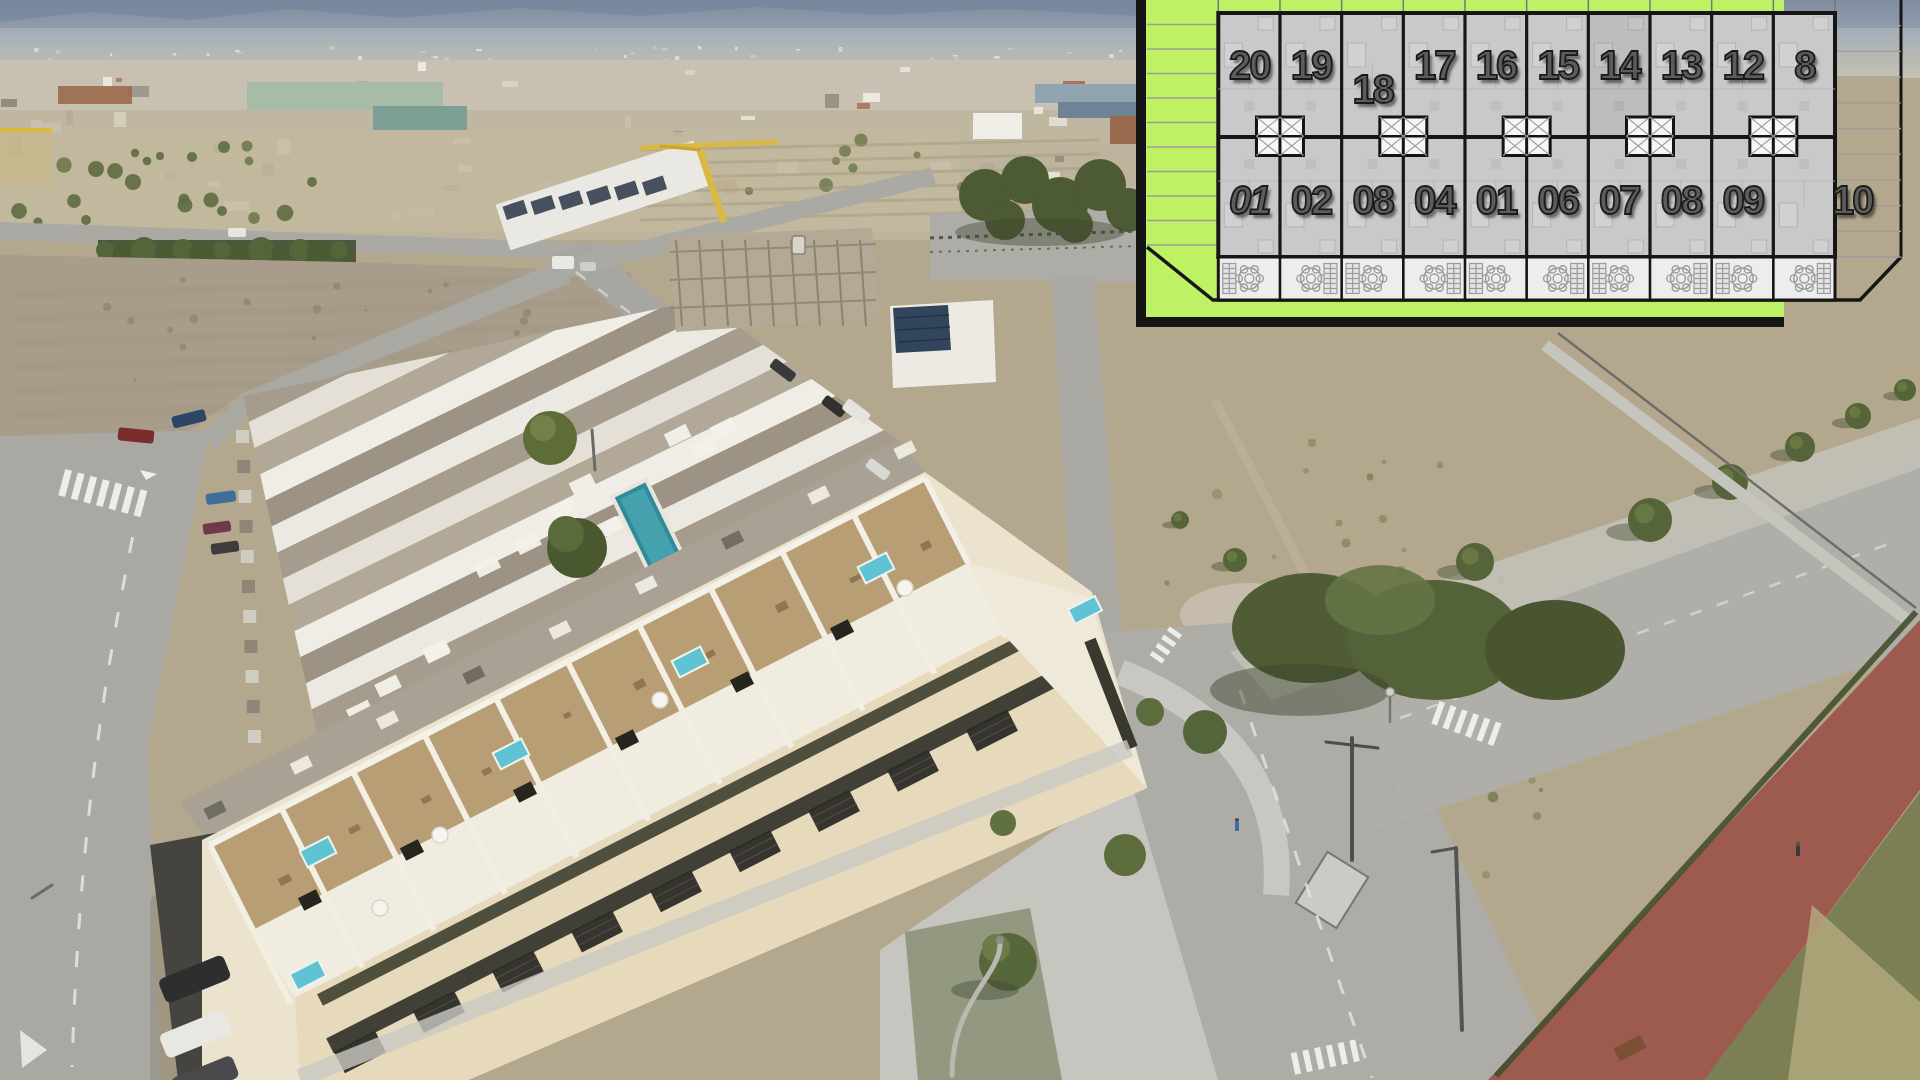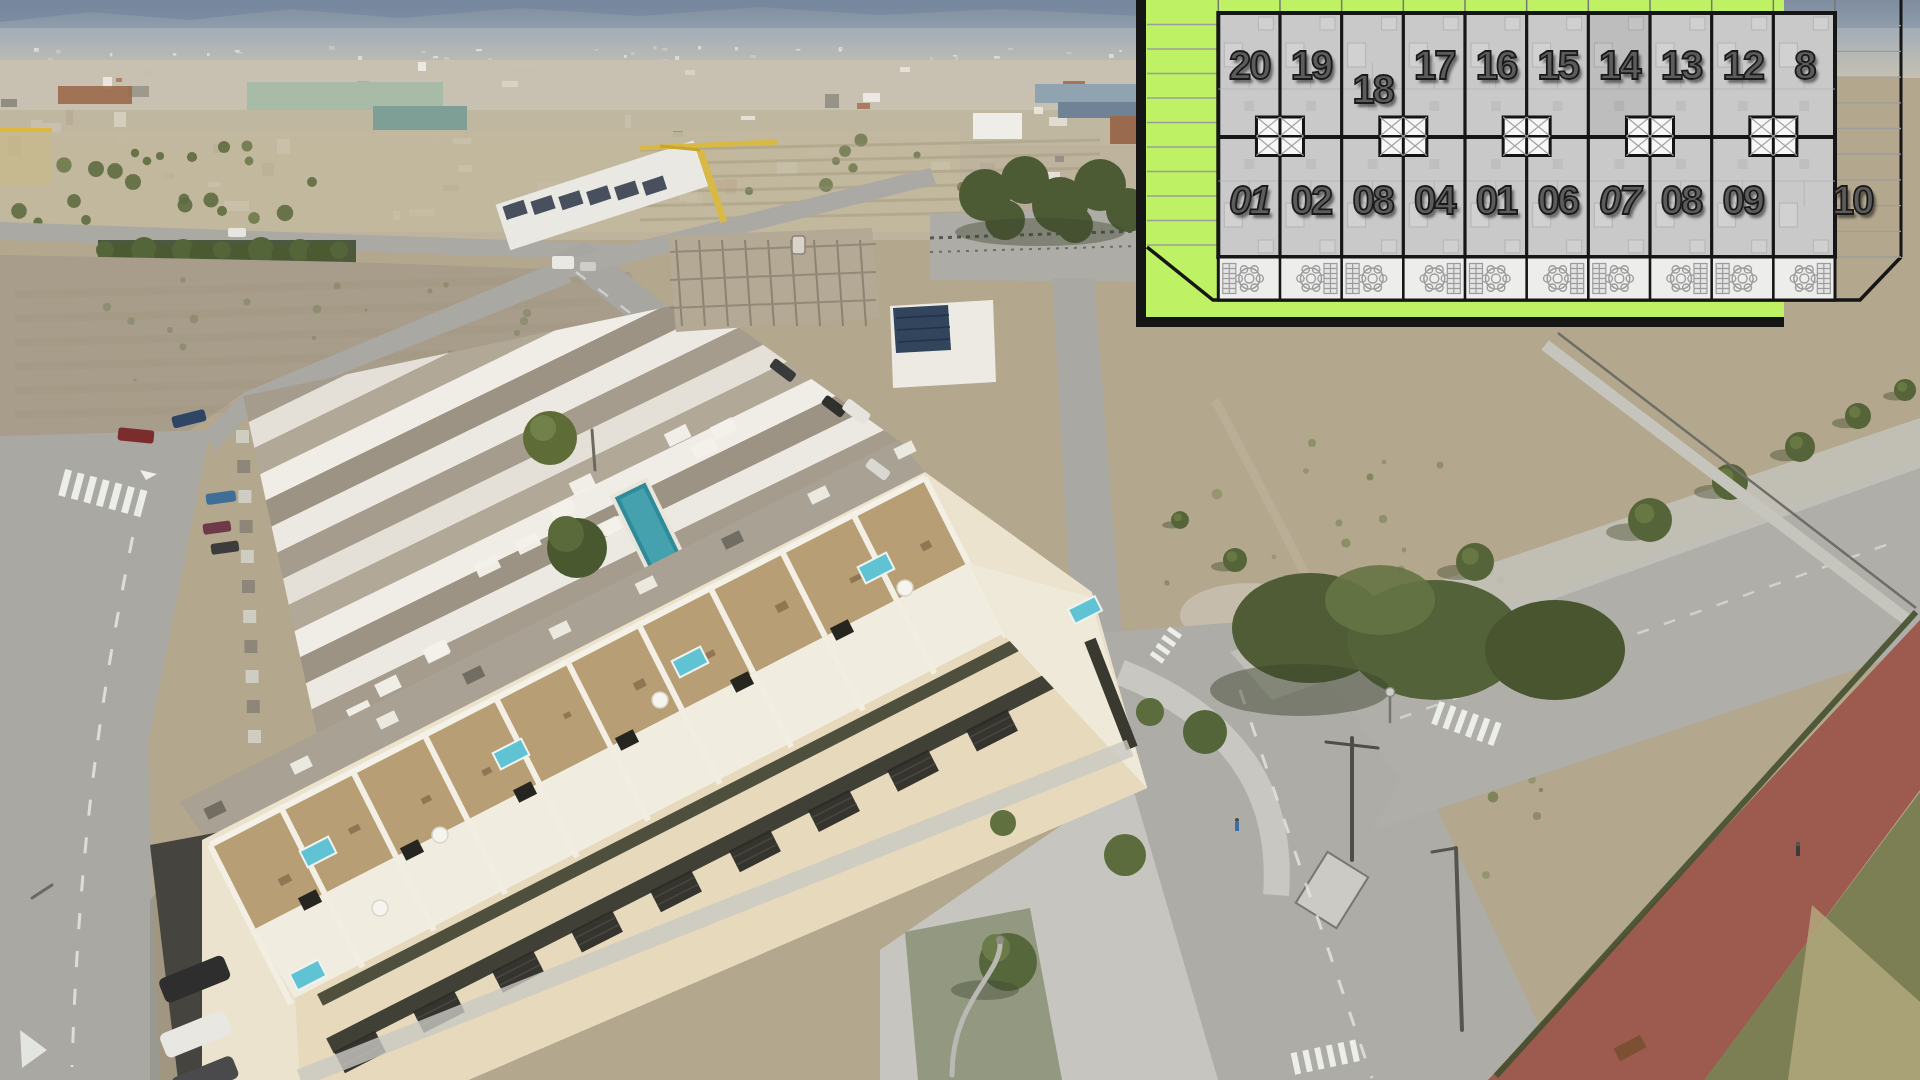--- a/index.html
+++ b/index.html
@@ -1289,21 +1289,21 @@
           <div class="unit-num" style="left: 164.97px; top: 202px;">02</div>
           <div class="unit-num" style="left: 226.64px; top: 67px; margin-top: 24px;">18</div>
           <div class="unit-num" style="left: 226.64px; top: 202px;">08</div>
           <div class="unit-num" style="left: 288.31px; top: 67px;">17</div>
           <div class="unit-num" style="left: 288.31px; top: 202px;">04</div>
           <div class="unit-num" style="left: 349.98px; top: 67px;">16</div>
           <div class="unit-num" style="left: 349.98px; top: 202px;">01</div>
           <div class="unit-num" style="left: 411.65px; top: 67px;">15</div>
           <div class="unit-num" style="left: 411.65px; top: 202px; text-align: center;">06</div>
           <div class="unit-num" style="left: 473.32px; top: 67px;">14</div>
-          <div class="unit-num" style="left: 473.32px; top: 202px; font-style: italic;">07</div>
+          <div class="unit-num" style="left: 473.32px; top: 202px;">07</div>
           <div class="unit-num" style="left: 534.99px; top: 67px;">13</div>
           <div class="unit-num" style="left: 534.99px; top: 202px;">08</div>
           <div class="unit-num" style="left: 596.66px; top: 67px;">12</div>
           <div class="unit-num" style="left: 596.66px; top: 202px;">09</div>
           <div class="unit-num" style="left: 658.33px; top: 67px;">8</div>
           <div class="unit-num" style="left: 658.33px; top: 202px; margin-left: 48px;">10</div>
         </div>
   </div>
 </div>
 

